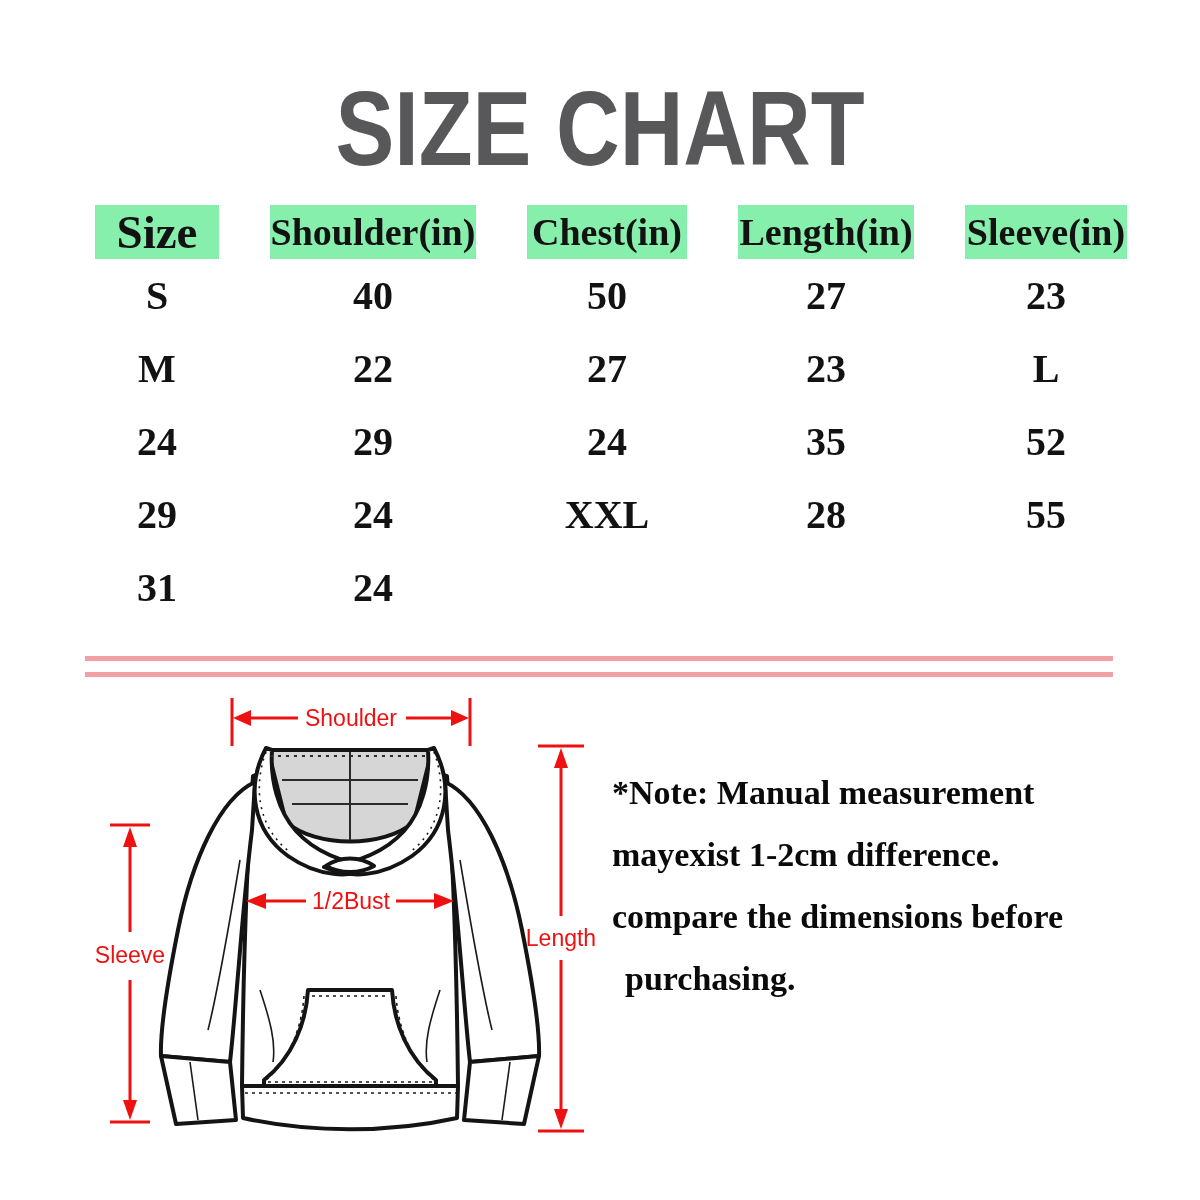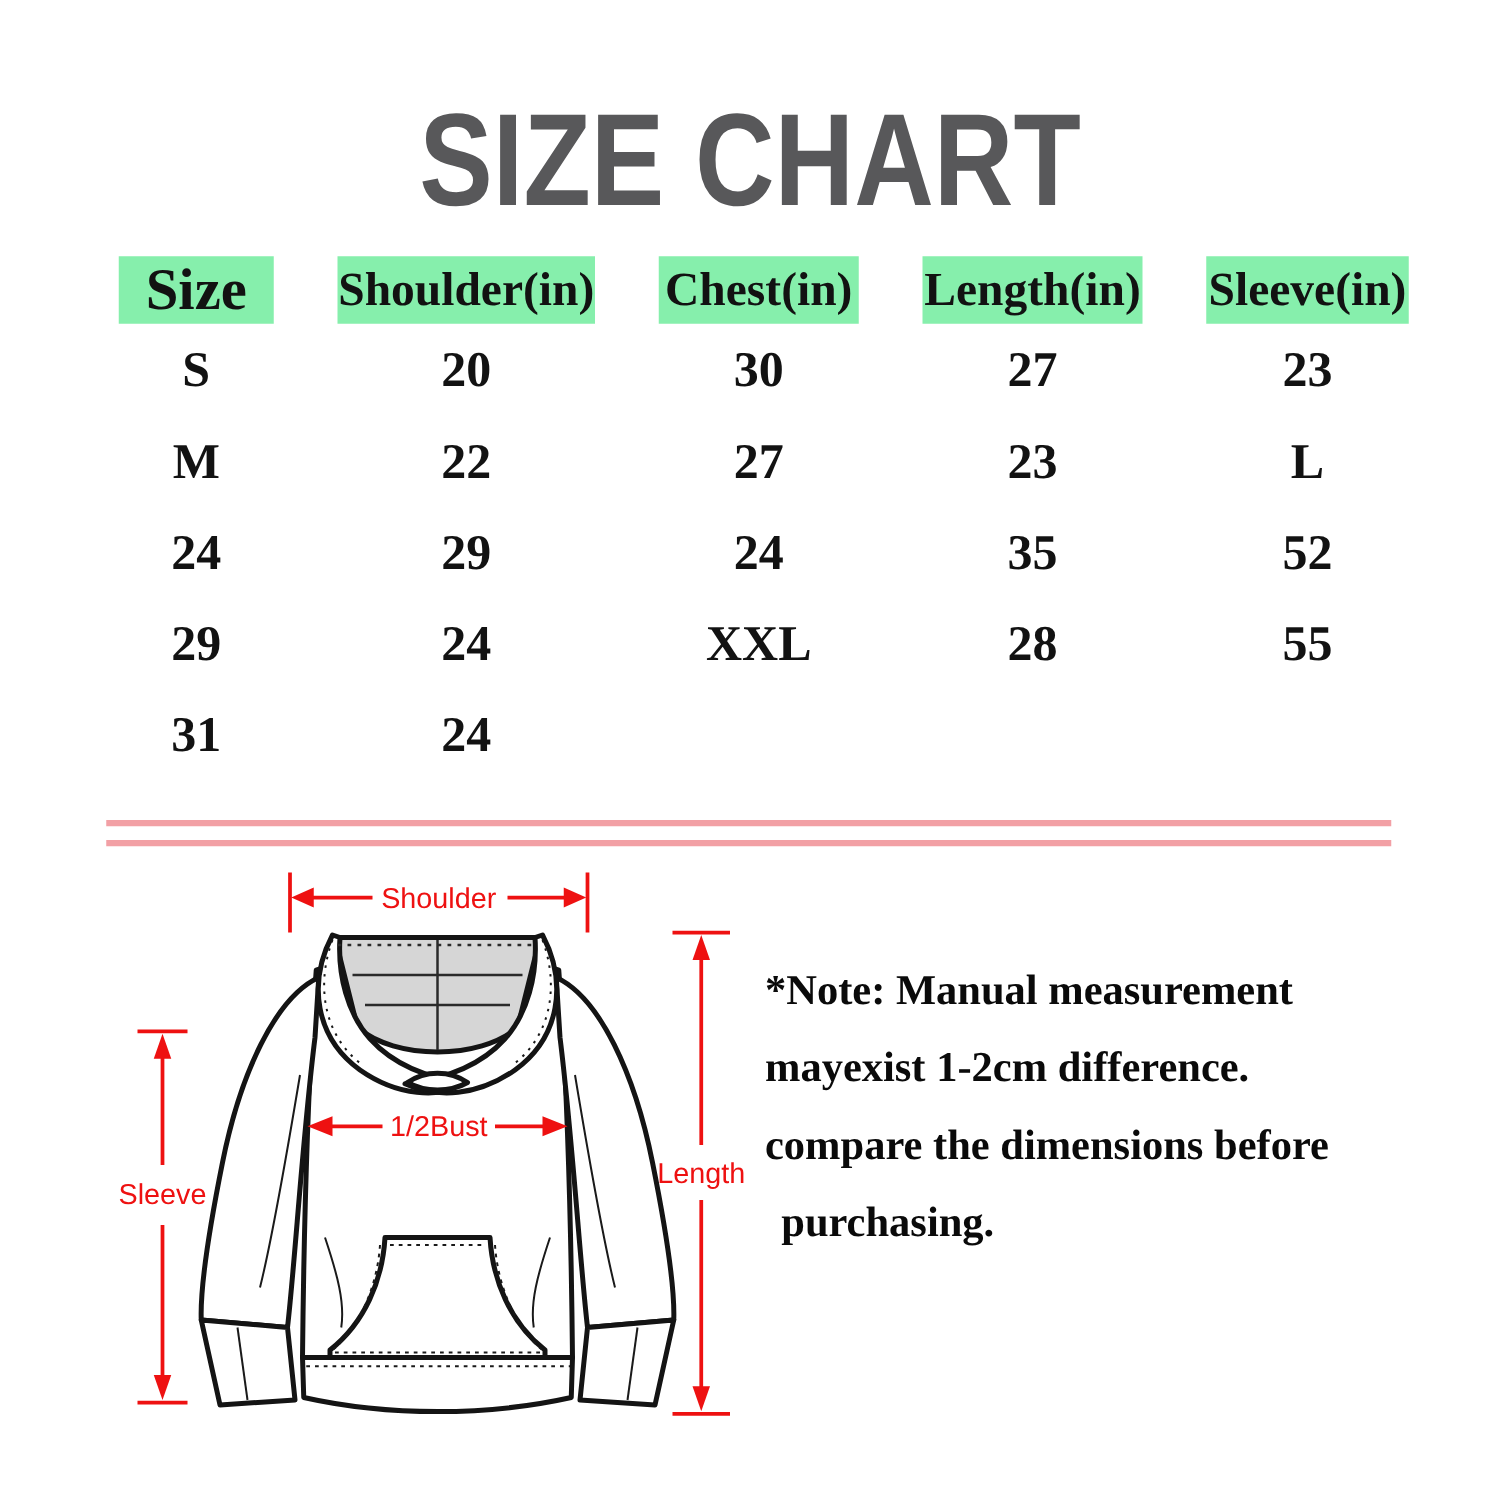--- a/index.html
+++ b/index.html
@@ -43,22 +43,22 @@
   <h1 class="title">SIZE CHART</h1>
 
   <div class="size-table">
     <div class="th c0">Size</div>
     <div class="th">Shoulder(in)</div>
     <div class="th">Chest(in)</div>
     <div class="th">Length(in)</div>
     <div class="th">Sleeve(in)</div>
 
     <div class="td">S</div>
-    <div class="td">20</div>
-    <div class="td">30</div>
+    <div class="td">40</div>
+    <div class="td">50</div>
     <div class="td">27</div>
     <div class="td">23</div>
 
     <div class="td">M</div>
     <div class="td">22</div>
     <div class="td">27</div>
     <div class="td">23</div>
 
     <div class="td">L</div>
     <div class="td">24</div>

